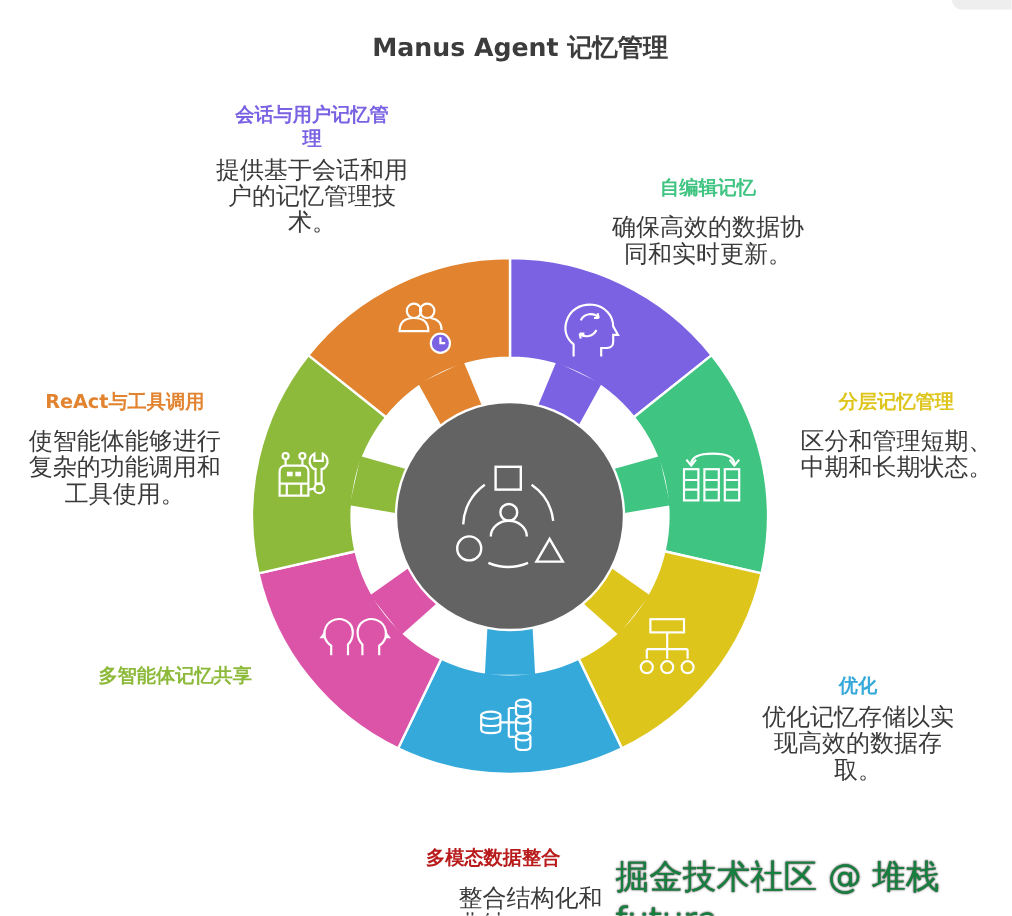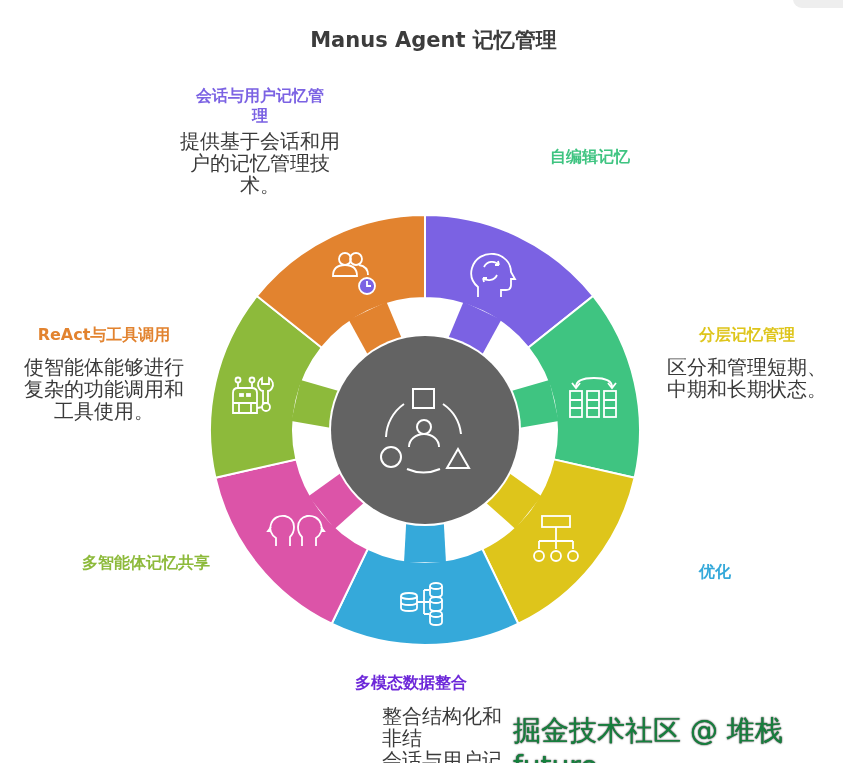--- a/index.html
+++ b/index.html
@@ -126,33 +126,35 @@
   </g>
 </svg>
 
 <div class="block" style="left:160px; top:86px; width:200px;">
   <div class="h" style="color:#7B62E3;"><span>会话与用户记忆管</span><br><span>理</span></div>
   <div class="d"><span>提供基于会话和用</span><br><span>户的记忆管理技</span><br><span>术。</span></div>
 </div>
 
 <div class="block" style="left:490px; top:99px; width:200px;margin-top:48px;">
   <div class="h" style="color:#3FC481;">自编辑记忆</div>
+  <div class="d" style="margin-top:11px;"><span>确保高效的数据协</span><br><span>同和实时更新。</span></div>
 </div>
 
 <div class="block" style="left:662px; top:325px; width:170px;">
   <div class="h" style="color:#DEC51B;">分层记忆管理</div>
   <div class="d" style="margin-top:11px;"><span>区分和管理短期、</span><br><span>中期和长期状态。</span></div>
 </div>
 
 <div class="block" style="left:630px; top:542px; width:170px;">
   <div class="h" style="color:#35A9DA;"><br><span>优化</span></div>
+  <div class="d"><span>优化记忆存储以实</span><br><span>现高效的数据存</span><br><span>取。</span></div>
 </div>
 
 <div class="block" style="left:335px; top:673px; width:175px; text-align:left;">
-  <div class="h" style="color:#6d28d9; padding-left:20px;">多模态数据整合</div>
+  <div class="h" style="color:#b91c1c; padding-left:20px;margin-top:32px;">多模态数据整合</div>
   <div class="d" style="margin-top:12px;margin-left:47px;"><span>整合结构化和非结</span><br><span>会话与用户记忆管。</span></div>
 </div>
 
 <div class="block" style="left:56px; top:553px; width:180px;">
   <div class="h" style="color:#8DBA3B;">多智能体记忆共享</div>
 </div>
 
 <div class="block" style="left:14px; top:325px; width:180px;">
   <div class="h" style="color:#E2832F;">ReAct与工具调用</div>
   <div class="d" style="margin-top:11px;"><span>使智能体能够进行</span><br><span>复杂的功能调用和</span><br><span>工具使用。</span></div>

